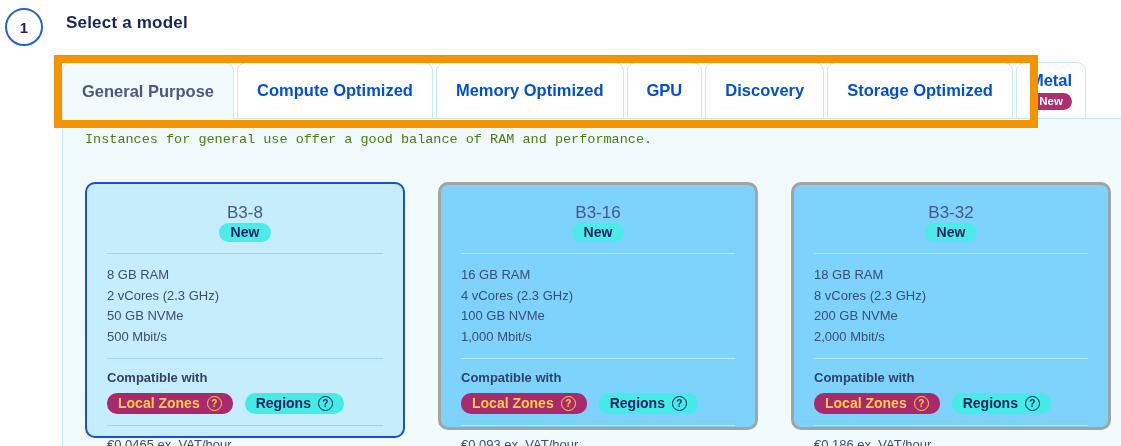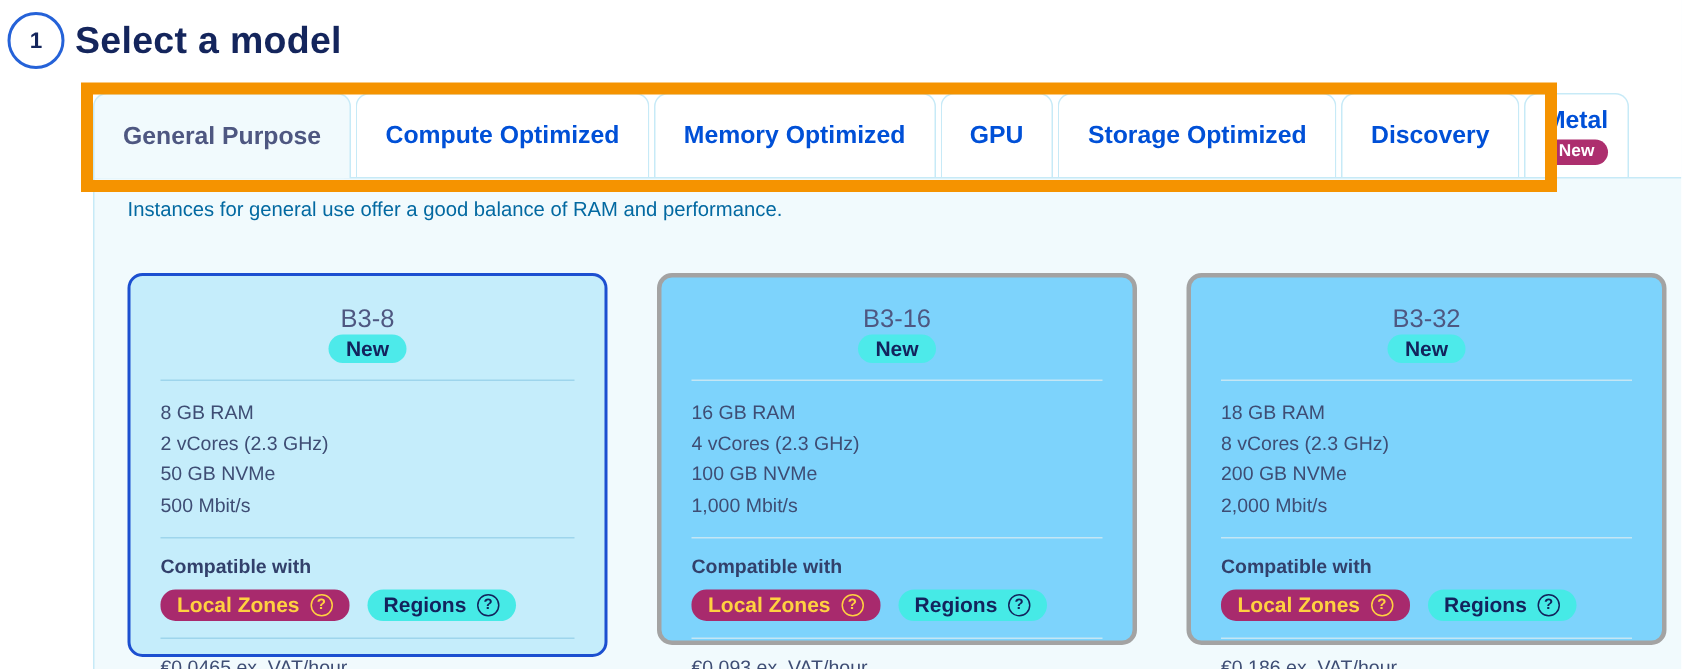--- a/index.html
+++ b/index.html
@@ -9,22 +9,22 @@
   .screen { position:relative; width:1121px; height:446px; background:#fff; overflow:hidden; }
 
   .step-circle {
     position:absolute; left:5px; top:8px; width:38px; height:38px;
     border:2px solid #2562d8; border-radius:50%;
     display:flex; align-items:center; justify-content:center;
     color:#14255c; font-weight:bold; font-size:15px; background:#fff;
   }
 
   .title {
-    position:absolute; left:50px; top:13px;
-    font-size:25px; font-weight:600; color:#14255c; letter-spacing:.2px;
+    position:absolute; left:66px; top:13px;
+    font-size:17px; font-weight:600; color:#14255c; letter-spacing:.2px;
   }
 
   .tabs {
     position:absolute; left:62px; top:62px; height:56px;
     display:flex; gap:3px; align-items:stretch; z-index:2;
   }
   .tab {
     display:flex; align-items:center; justify-content:center;
     padding:0 19px; background:#ffffff;
     border:1px solid #c7eaf7; border-bottom:none;
@@ -42,21 +42,21 @@
   .orange-highlight {
     position:absolute; left:54px; top:55px; width:984px; height:73px;
     border:8px solid #f59300; z-index:6; pointer-events:none;
   }
 
   .panel {
     position:absolute; left:62px; top:118px; width:1059px; height:328px;
     background:#f1fafd; border-top:1px solid #c7eaf7; border-left:1px solid #c7eaf7;
     z-index:1;
   }
-  .desc { position:absolute; left:22px; top:13px; font-size:13.5px; color:#0369a1; }
+  .desc { position:absolute; left:22px; top:13px; font-size:13.5px; color:#4d7c0f;font-family:Liberation Mono, monospace; }
 
   .cards { position:absolute; left:22px; top:63px; display:flex; gap:33px; align-items:flex-start; }
   .card {
     width:320px; height:248px; background:#7dd3fc;
     border:3px solid #a3a3a3; border-radius:10px;
     padding:18px 20px 0; cursor:pointer;
   }
   .card.selected { background:#c5edfb; border:2.5px solid #1c4fd0; height:256px; padding:19px 20px 0; }
 
   .card-head { display:flex; justify-content:space-between; align-items:center;flex-direction:column; }
@@ -107,24 +107,24 @@
     <div class="tab">
       <span>Compute Optimized</span>
     </div>
     <div class="tab">
       <span>Memory Optimized</span>
     </div>
     <div class="tab">
       <span>GPU</span>
     </div>
     <div class="tab">
+      <span>Discovery</span>
+    </div>
+    <div class="tab">
       <span>Storage Optimized</span>
-    </div>
-    <div class="tab">
-      <span>Discovery</span>
     </div>
     <div class="tab tab-metal">
       <span>Metal</span>
       <span class="tab-badge">New</span>
     </div>
   </div>
 
   <div class="orange-highlight"></div>
 
   <div class="panel">

